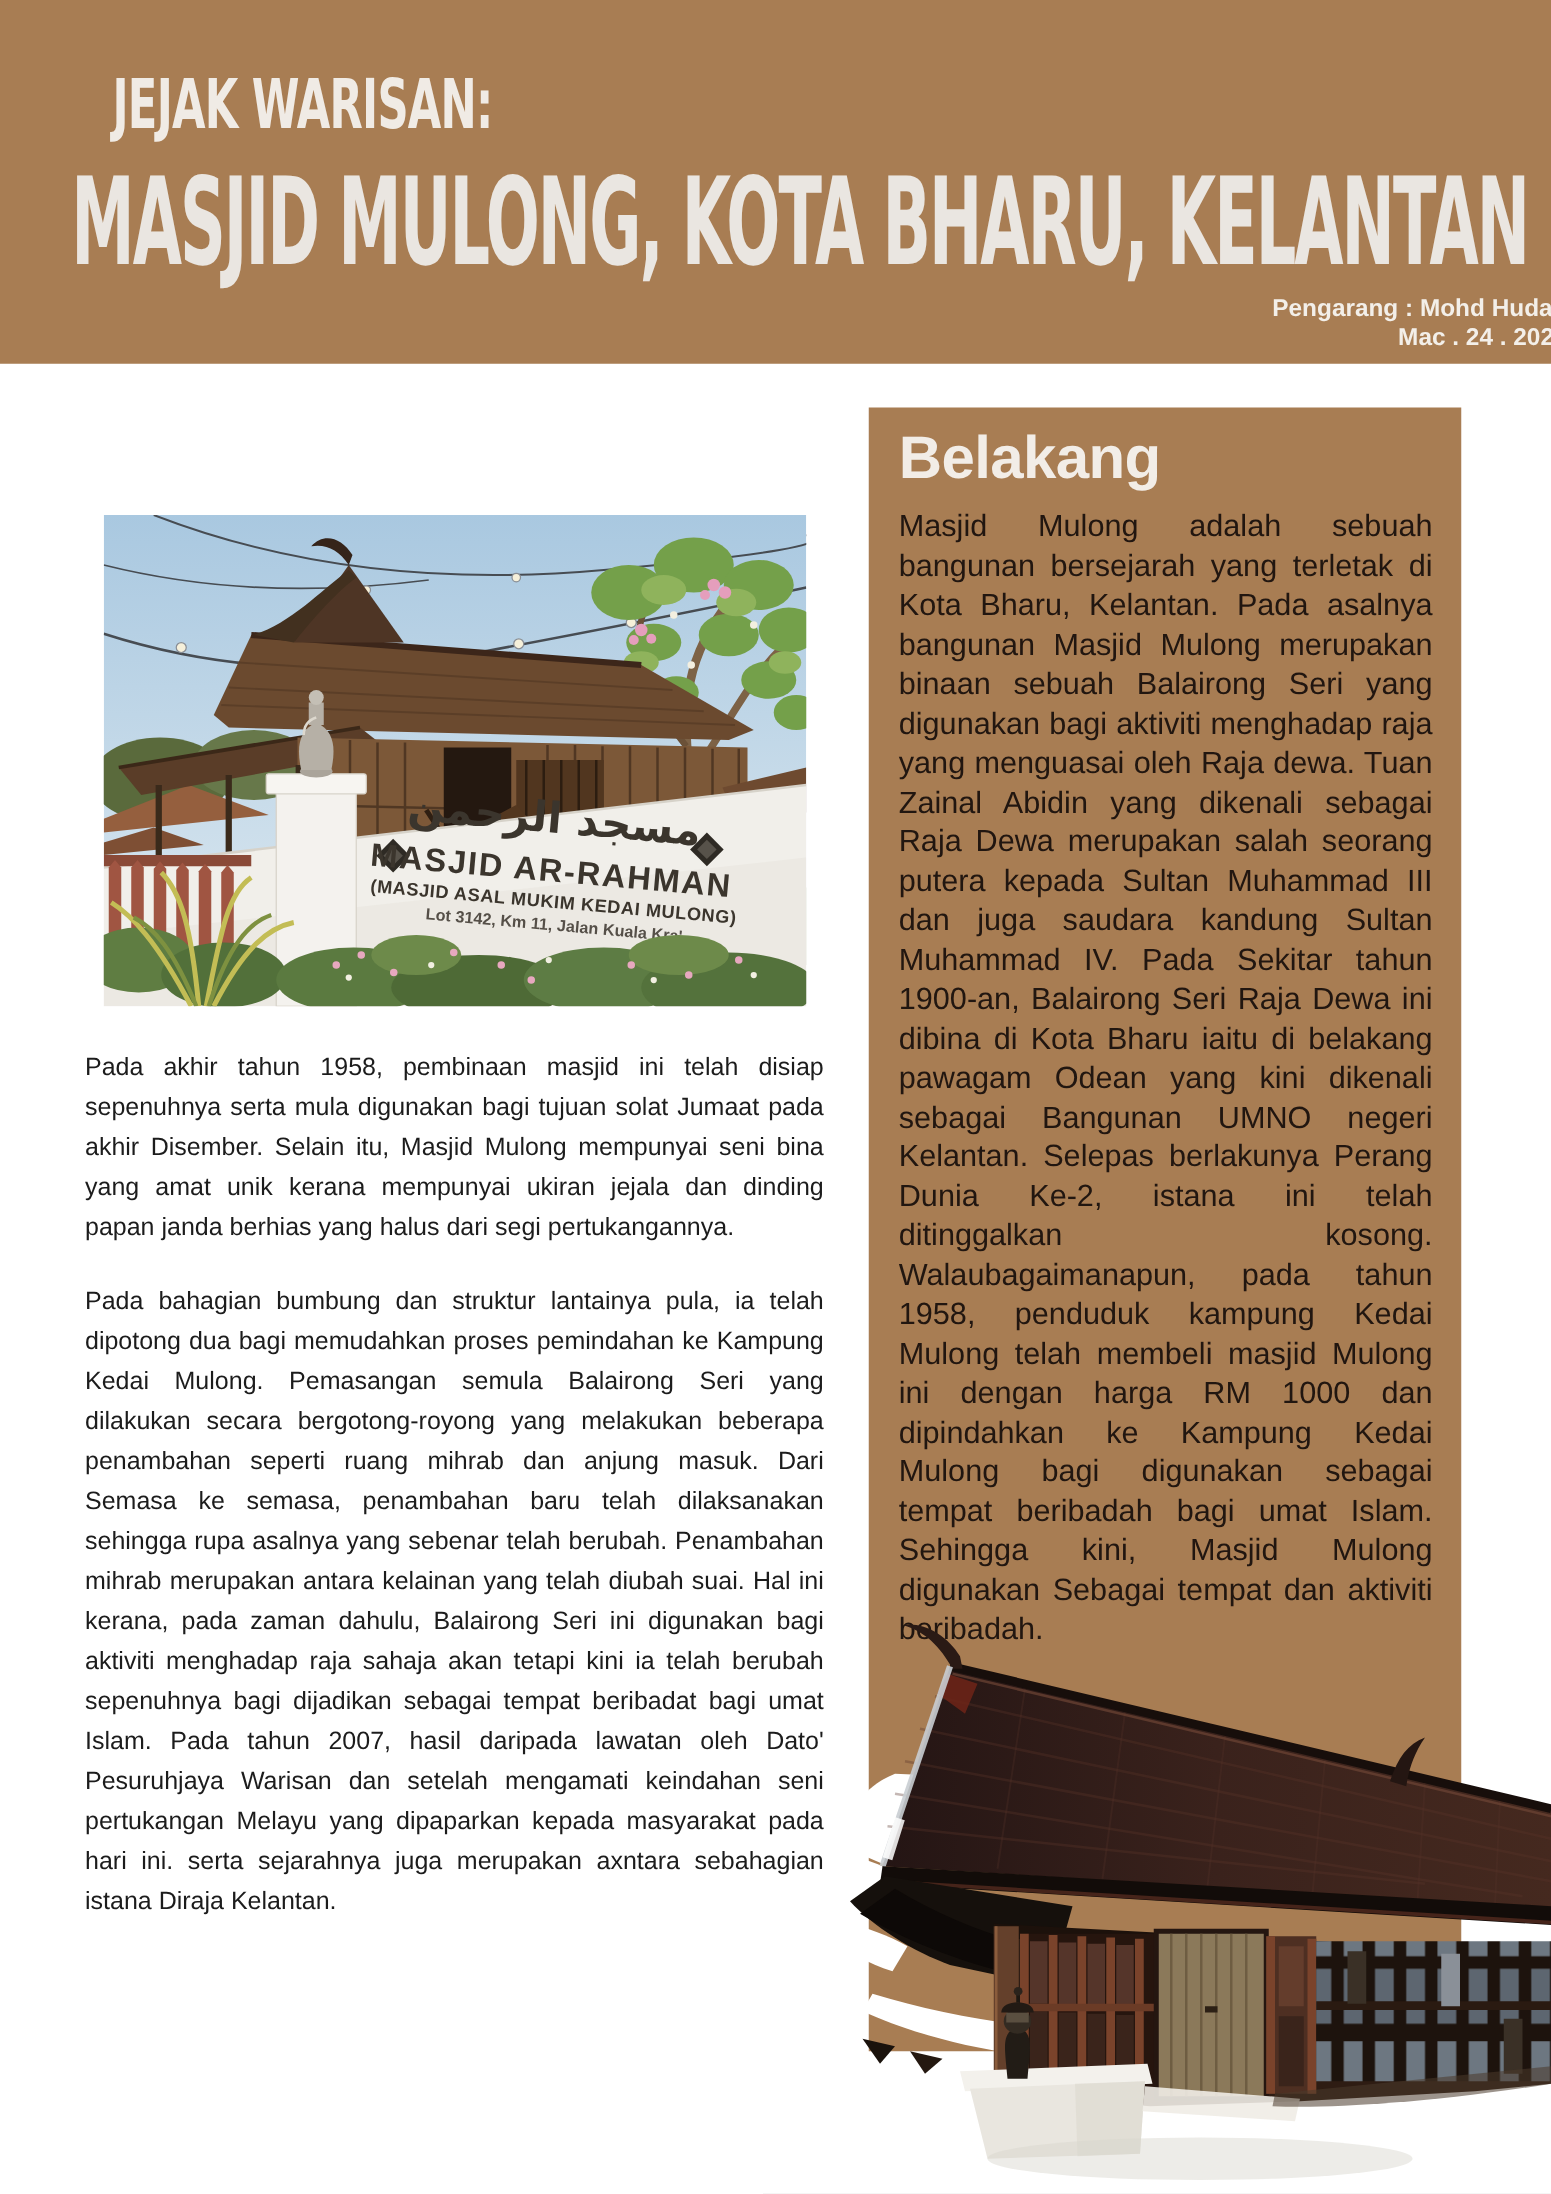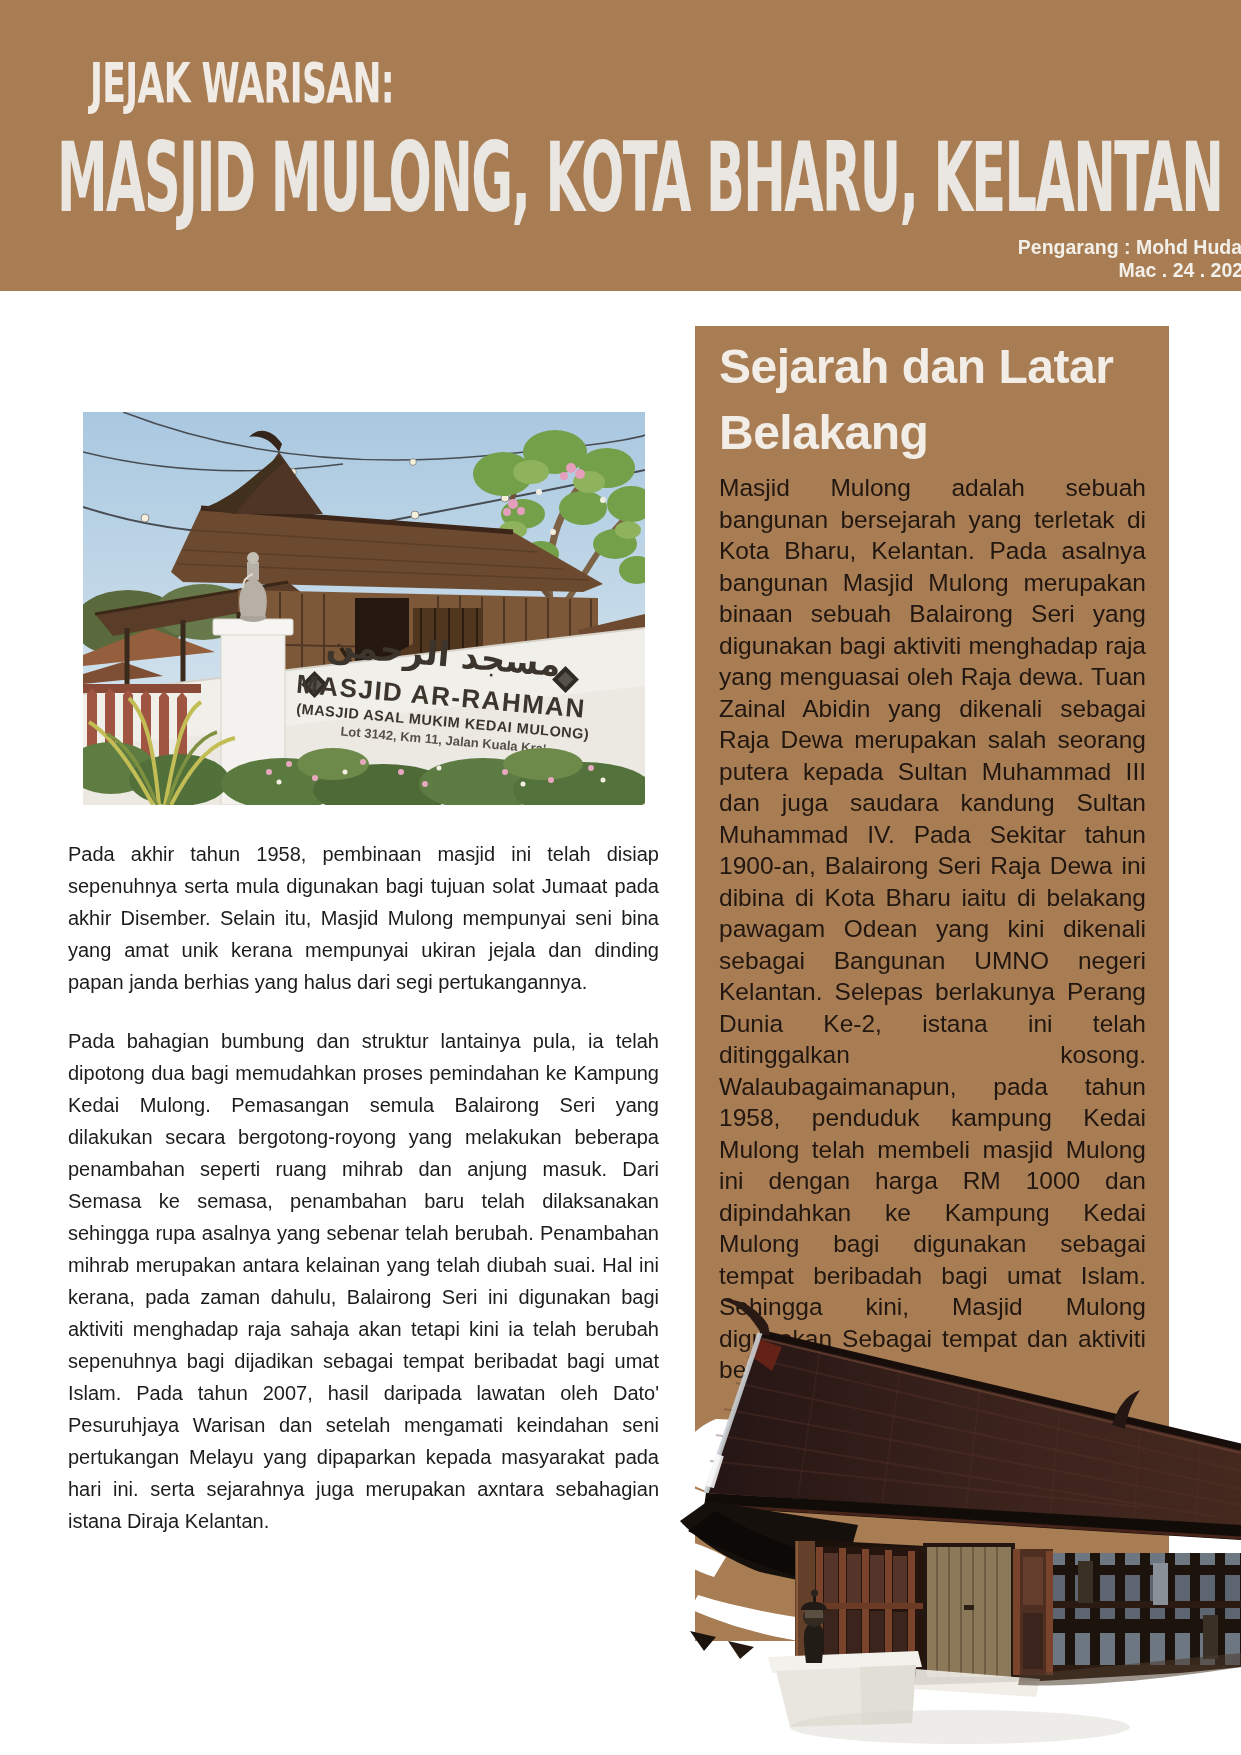--- a/index.html
+++ b/index.html
@@ -259,21 +259,20 @@
     </svg>
   </div>
 
   <div class="left-col">
     <p>Pada akhir tahun 1958, pembinaan masjid ini telah disiap sepenuhnya serta mula digunakan bagi tujuan solat Jumaat pada akhir Disember. Selain itu, Masjid Mulong mempunyai seni bina yang amat unik kerana mempunyai ukiran jejala dan dinding papan janda berhias yang halus dari segi pertukangannya.</p>
     <p>Pada bahagian bumbung dan struktur lantainya pula, ia telah dipotong dua bagi memudahkan proses pemindahan ke Kampung Kedai Mulong. Pemasangan semula Balairong Seri yang dilakukan secara bergotong-royong yang melakukan beberapa penambahan seperti ruang mihrab dan anjung masuk. Dari Semasa ke semasa, penambahan baru telah dilaksanakan sehingga rupa asalnya yang sebenar telah berubah. Penambahan mihrab merupakan antara kelainan yang telah diubah suai. Hal ini kerana, pada zaman dahulu, Balairong Seri ini digunakan bagi aktiviti menghadap raja sahaja akan tetapi kini ia telah berubah sepenuhnya bagi dijadikan sebagai tempat beribadat bagi umat Islam. Pada tahun 2007, hasil daripada lawatan oleh Dato' Pesuruhjaya Warisan dan setelah mengamati keindahan seni pertukangan Melayu yang dipaparkan kepada masyarakat pada hari ini. serta sejarahnya juga merupakan axntara sebahagian istana Diraja Kelantan.</p>
   </div>
 
   <div class="sidebar">
     <div class="sidebar-heading">
-      <span>Sejarah dan Latar</span>
       <span>Belakang</span>
     </div>
     <div class="sidebar-body">Masjid Mulong adalah sebuah bangunan bersejarah yang terletak di Kota Bharu, Kelantan. Pada asalnya bangunan Masjid Mulong merupakan binaan sebuah Balairong Seri yang digunakan bagi aktiviti menghadap raja yang menguasai oleh Raja dewa. Tuan Zainal Abidin yang dikenali sebagai Raja Dewa merupakan salah seorang putera kepada Sultan Muhammad III dan juga saudara kandung Sultan Muhammad IV. Pada Sekitar tahun 1900-an, Balairong Seri Raja Dewa ini dibina di Kota Bharu iaitu di belakang pawagam Odean yang kini dikenali sebagai Bangunan UMNO negeri Kelantan. Selepas berlakunya Perang Dunia Ke-2, istana ini telah ditinggalkan kosong. Walaubagaimanapun, pada tahun 1958, penduduk kampung Kedai Mulong telah membeli masjid Mulong ini dengan harga RM 1000 dan dipindahkan ke Kampung Kedai Mulong bagi digunakan sebagai tempat beribadah bagi umat Islam. Sehingga kini, Masjid Mulong digunakan Sebagai tempat dan aktiviti beribadah.</div>
   </div>
 
   <div class="photo-bottom">
     <svg width="621" height="460" viewBox="0 0 621 460" xmlns="http://www.w3.org/2000/svg">
       <defs>
         <linearGradient id="roofGrad" x1="0" y1="0" x2="1" y2="0">
           <stop offset="0" stop-color="#241514"></stop>

